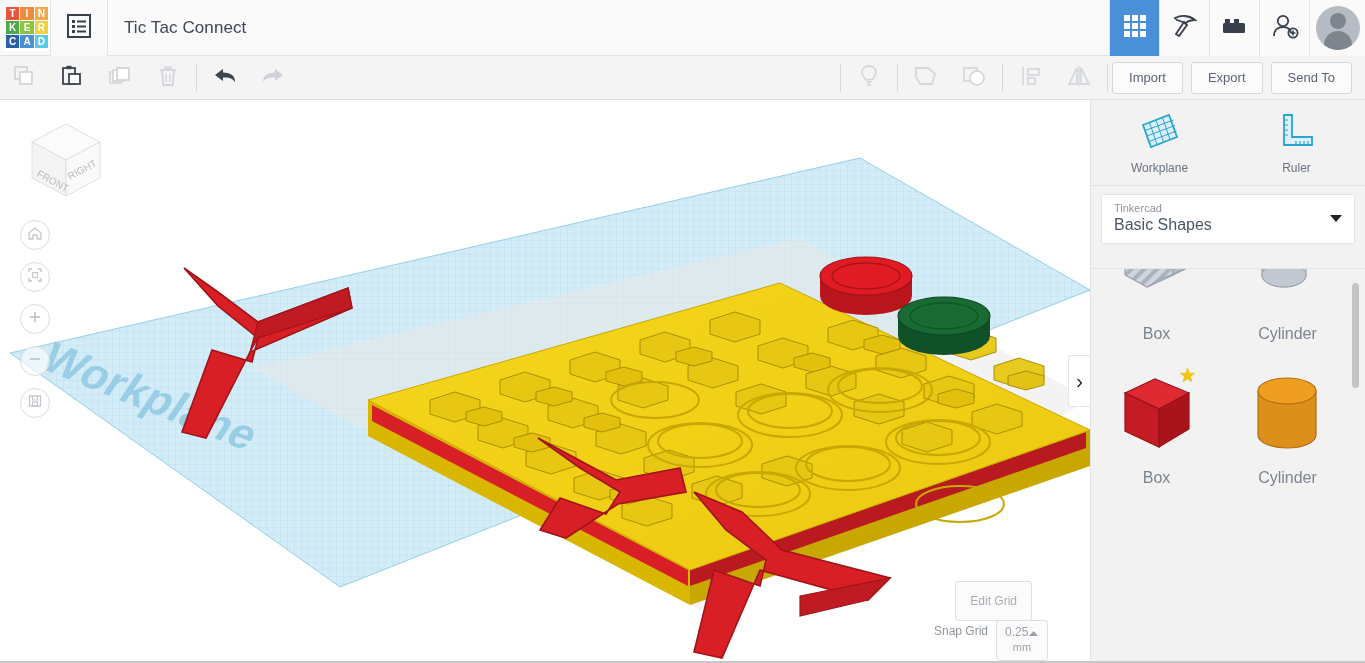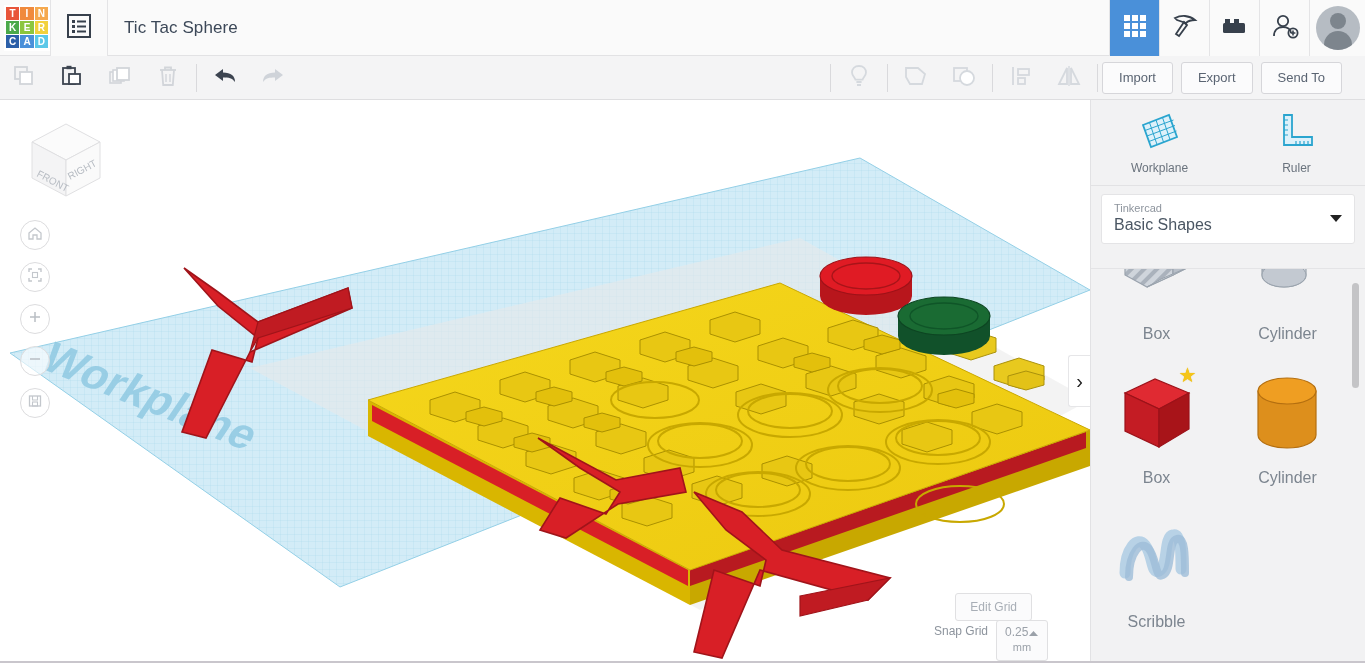--- a/index.html
+++ b/index.html
@@ -69,36 +69,36 @@
     cursor: pointer;
   }
   .tb-sep { width: 1px; height: 28px; background: #d9d9dc; margin: 0 4px; }
   .tb-spacer { flex: 1; }
   .action-btn {
     height: 32px; padding: 0 16px; margin-right: 8px;
     background: #fbfbfc; border: 1px solid #d6d6da; border-radius: 3px;
     font-size: 13px; color: #5a6472; display: flex; align-items: center; cursor: pointer;
     font-family: "Liberation Sans", sans-serif;
   }
-  .action-btn:last-child { margin-right: 23px; text-align: right; }
+  .action-btn:last-child { margin-right: 13px; text-align: right; }
 
   
   .canvas {
     position: absolute; top: 100px; left: 0; width: 1090px; height: 563px;
     background: #ffffff; overflow: hidden;
   }
   .viewcube { position: absolute; left: 20px; top: 18px; width: 92px; height: 86px; }
   .nav-btn {
     position: absolute; left: 20px; width: 30px; height: 30px; border-radius: 50%;
     border: 1px solid #dcdcde; background: rgba(255,255,255,.6);
     display: flex; align-items: center; justify-content: center; cursor: pointer;
   }
   .edit-grid {
     position: absolute; right: 58px; bottom: 42px;
-    height: 28px; padding: 4px 14px; border: 1px solid #e0e0e2; border-radius: 3px;
+    height: 40px; padding: 4px 14px; border: 1px solid #e0e0e2; border-radius: 3px;
     background: #fbfbfc; color: #a8aeb6; font-size: 12px;
     display: flex; align-items: center; cursor: pointer;
   }
   .snap-row {
     position: absolute; right: 42px; bottom: 2px;
     display: flex; align-items: flex-start; gap: 8px;
   }
   .snap-label { font-size: 12px; color: #8d949d; line-height: 22px; margin-left: 28px; }
   .snap-select {
     width: 52px; border: 1px solid #e0e0e2; border-radius: 3px; background: #fbfbfc;
@@ -186,21 +186,21 @@
           <rect x="6" y="7" width="3" height="3" fill="#37404c"></rect>
           <rect x="11" y="7.5" width="9" height="2" fill="#37404c"></rect>
           <rect x="6" y="12" width="3" height="3" fill="#37404c"></rect>
           <rect x="11" y="12.5" width="9" height="2" fill="#37404c"></rect>
           <rect x="6" y="17" width="3" height="3" fill="#37404c"></rect>
           <rect x="11" y="17.5" width="9" height="2" fill="#37404c"></rect>
         </svg>
       </span>
     </div>
     <div class="divider-v"></div>
-    <div class="title-text">Tic Tac Sphere</div>
+    <div class="title-text">Tic Tac Connect</div>
 
     <div class="top-right">
       <div class="tr-btn active">
         <span>
           <svg width="26" height="26" viewBox="0 0 26 26">
             <rect x="2" y="2" width="6" height="6" fill="#fff"></rect>
               <rect x="10" y="2" width="6" height="6" fill="#fff"></rect>
               <rect x="18" y="2" width="6" height="6" fill="#fff"></rect>
             <rect x="2" y="10" width="6" height="6" fill="#fff"></rect>
               <rect x="10" y="10" width="6" height="6" fill="#fff"></rect>
@@ -634,29 +634,20 @@
           <div class="shape-art">
             <svg width="92" height="92" viewBox="0 0 92 92">
               <path d="M16 24 h58 v44 a29 13 0 0 1 -58 0 Z" fill="#dd8f1c" stroke="#b46f10" stroke-width="1.2"></path>
               <ellipse cx="45" cy="24" rx="29" ry="13" fill="#ef9e22" stroke="#b46f10" stroke-width="1.2"></ellipse>
             </svg>
           </div>
           <div class="shape-label">Cylinder</div>
         </div>
 
 
-        <div class="shape-cell">
-          <div class="shape-art">
-            <svg width="92" height="92" viewBox="0 0 92 92">
-              <path d="M14 62 C14 38 26 24 34 34 C42 44 40 64 48 60 C58 55 52 26 62 24 C70 22 70 40 70 58" fill="none" stroke="#b8d2e6" stroke-width="11" stroke-linecap="round" stroke-linejoin="round"></path>
-              <path d="M18 66 C18 42 30 28 38 38 C46 48 44 68 52 64 C62 59 56 30 66 28 C74 26 74 44 74 62" fill="none" stroke="#9dbdd8" stroke-width="8" stroke-linecap="round" stroke-linejoin="round" opacity="0.8"></path>
-            </svg>
-          </div>
-          <div class="shape-label">Scribble</div>
-        </div>
 
         <div class="shape-cell">
 
           <div class="shape-label"></div>
         </div>
 
         <div class="shape-cell">
 
           <div class="shape-label"></div>
         </div>

